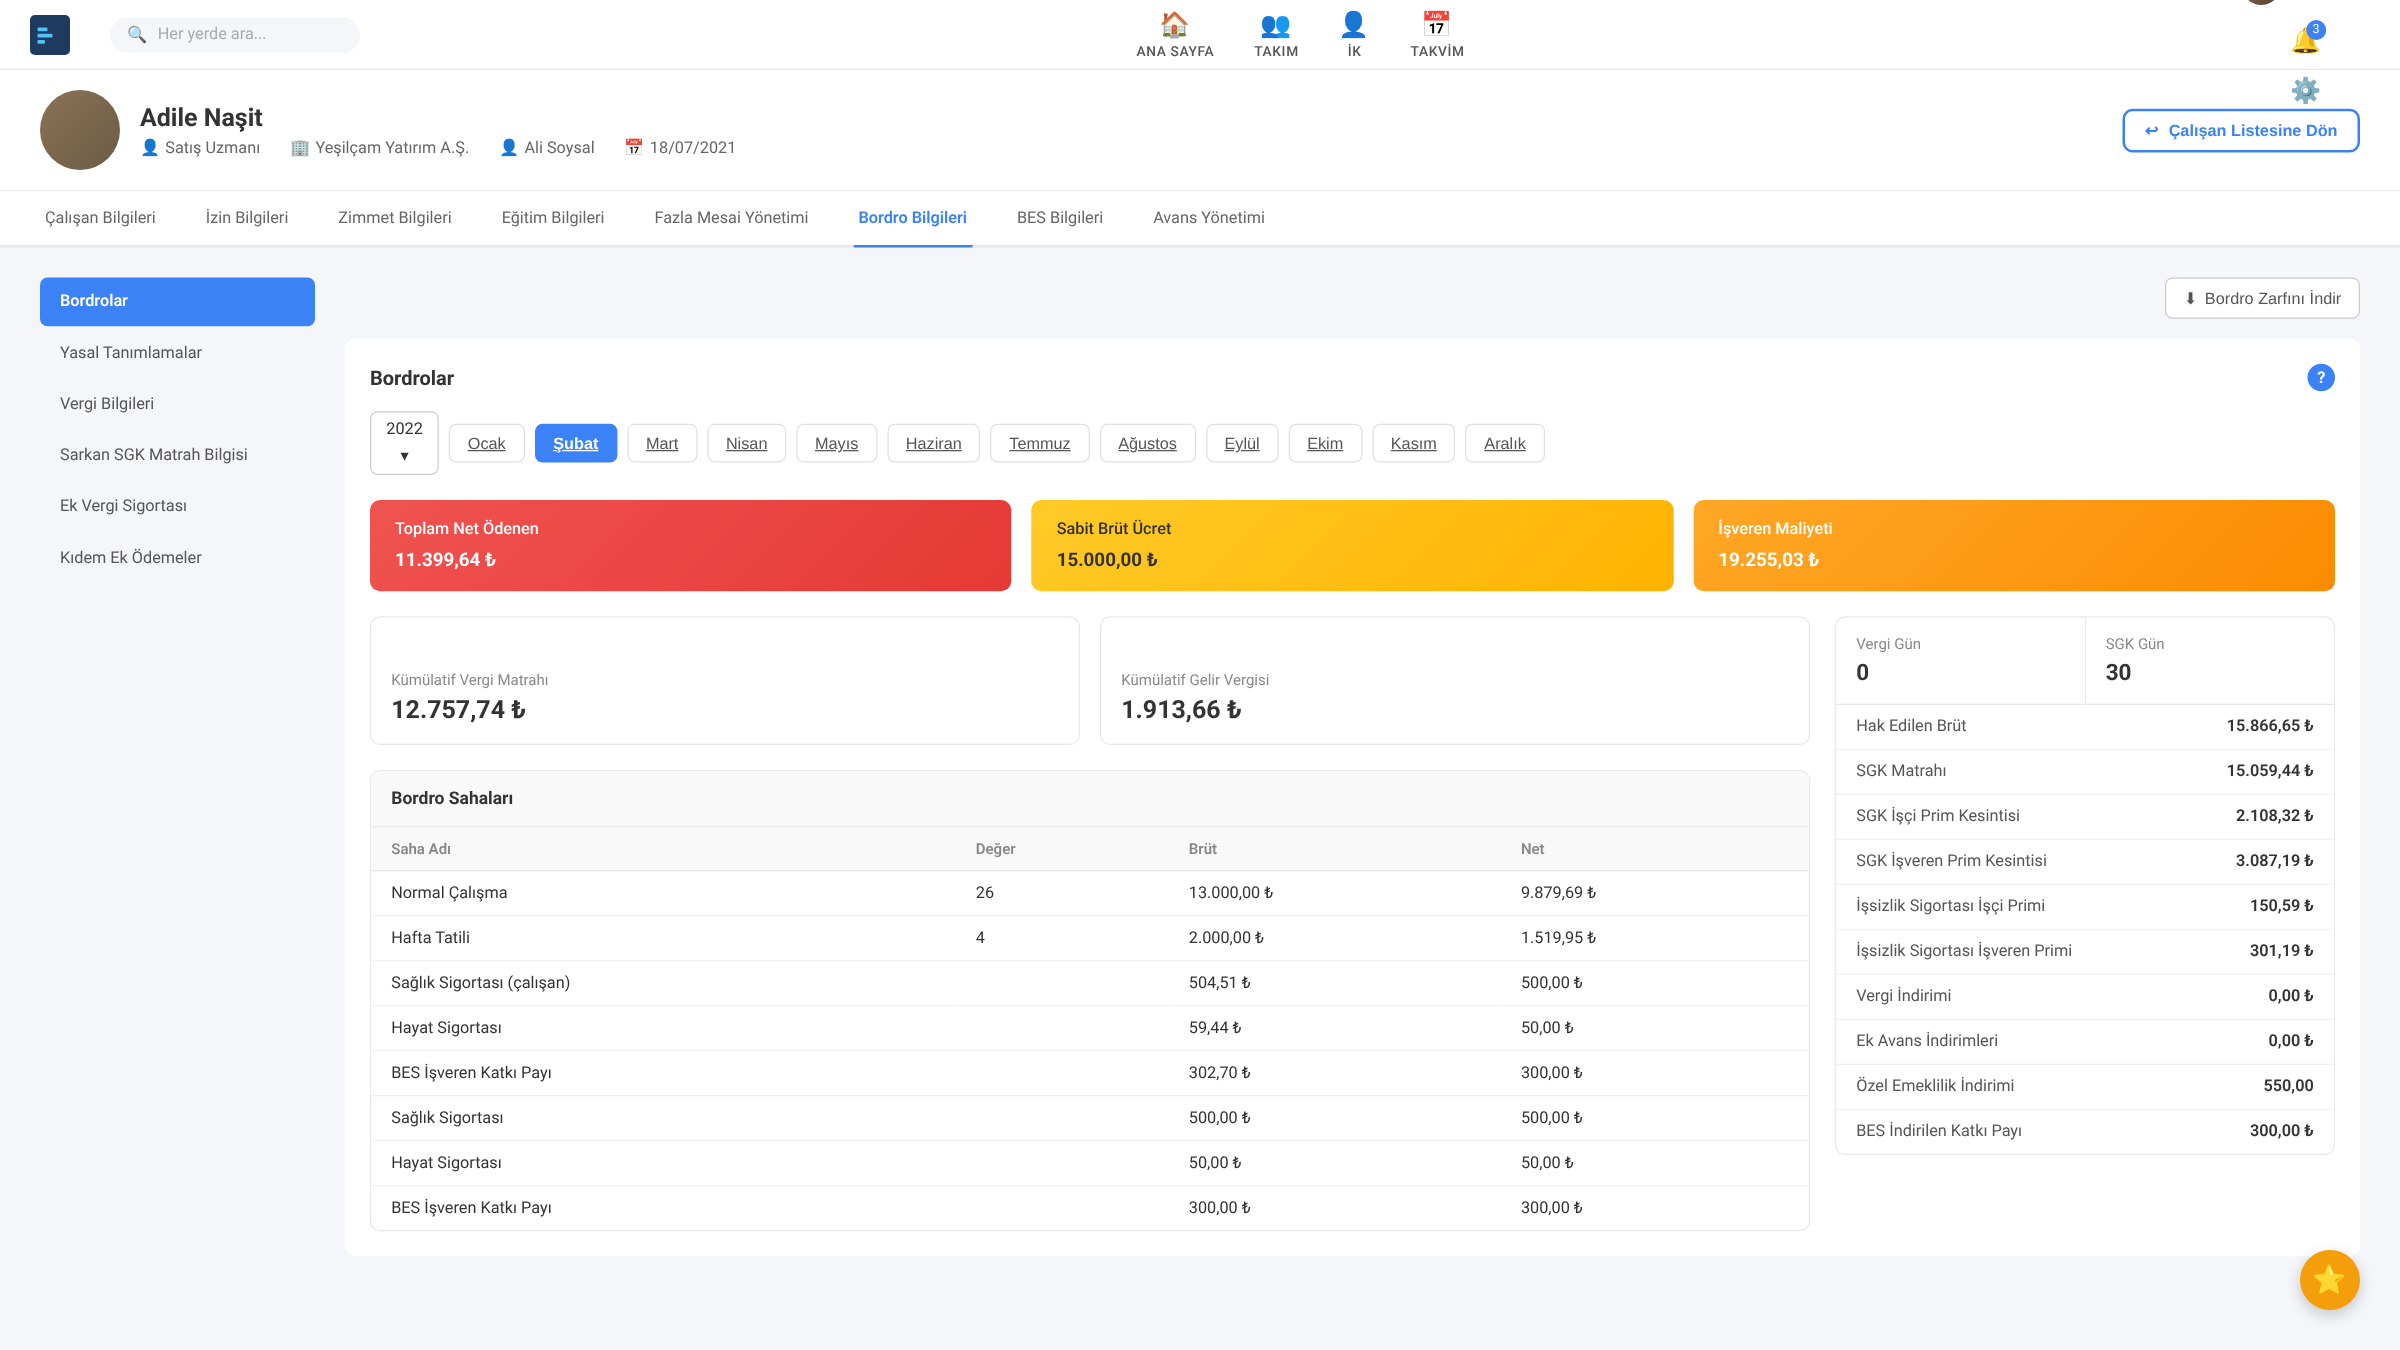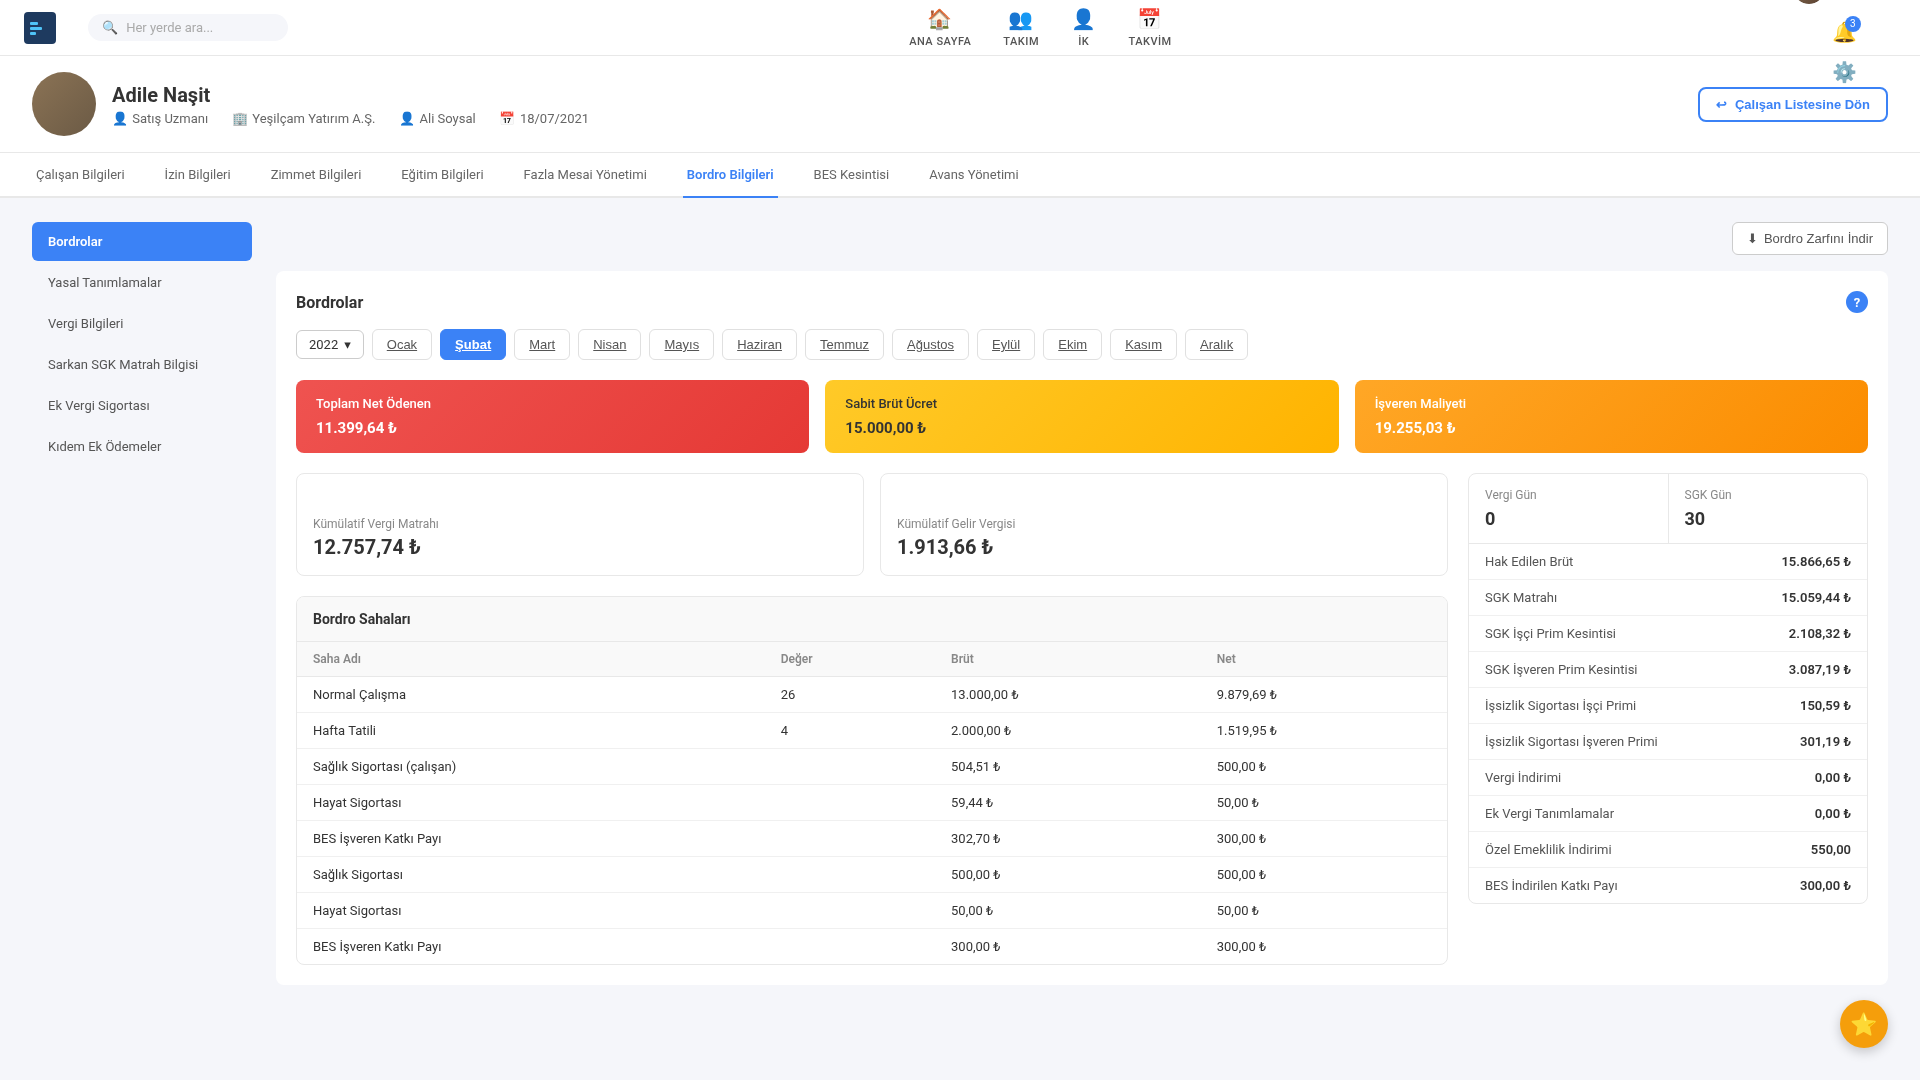--- a/index.html
+++ b/index.html
@@ -84,21 +84,21 @@
 
     
     .bordro-section { background: #fff; border-radius: 8px; padding: 20px; }
     .section-title { font-size: 16px; font-weight: 700; margin-bottom: 16px; display: flex; align-items: center; justify-content: space-between; }
     .help-icon { width: 22px; height: 22px; border-radius: 50%; background: #3b82f6; color: #fff; display: flex; align-items: center; justify-content: center; font-size: 13px; cursor: pointer; }
 
     
     .date-selector { display: flex; align-items: center; gap: 8px; margin-bottom: 20px; flex-wrap: wrap; }
     .year-select {
       display: flex; align-items: center; gap: 6px; border: 1px solid #ccc; border-radius: 6px;
-      padding: 6px 12px; background: #fff; cursor: pointer; font-size: 13px;
+      padding: 6px 12px; background: #fff; cursor: pointer; font-size: 13px; flex-direction: column;
     }
     .month-btn {
       padding: 7px 14px; border-radius: 6px; border: 1px solid #e0e0e0; background: #fff;
       cursor: pointer; font-size: 13px; color: #555; text-decoration: underline;
     }
     .month-btn.active { background: #3b82f6; color: #fff; border-color: #3b82f6; font-weight: 600; }
 
     
     .summary-cards { display: flex; gap: 16px; margin-bottom: 20px; }
     .card { flex: 1; border-radius: 8px; padding: 16px 20px; color: #fff; }
@@ -232,21 +232,21 @@
   </div>
 </div>
 
 <div class="tabs-bar">
   <div class="tab">Çalışan Bilgileri</div>
   <div class="tab">İzin Bilgileri</div>
   <div class="tab">Zimmet Bilgileri</div>
   <div class="tab">Eğitim Bilgileri</div>
   <div class="tab">Fazla Mesai Yönetimi</div>
   <div class="tab active">Bordro Bilgileri</div>
-  <div class="tab">BES Kesintisi</div>
+  <div class="tab">BES Bilgileri</div>
   <div class="tab">Avans Yönetimi</div>
 </div>
 
 <div class="main-content">
 
   <div class="sidebar">
     <div class="sidebar-item active">Bordrolar</div>
     <div class="sidebar-item">Yasal Tanımlamalar</div>
     <div class="sidebar-item">Vergi Bilgileri</div>
     <div class="sidebar-item">Sarkan SGK Matrah Bilgisi</div>
@@ -417,21 +417,21 @@
   </div>
                 <div class="right-stat-row">
     <span class="right-stat-label">İşsizlik Sigortası İşveren Primi</span>
     <span class="right-stat-value">301,19 ₺</span>
   </div>
                 <div class="right-stat-row">
     <span class="right-stat-label">Vergi İndirimi</span>
     <span class="right-stat-value">0,00 ₺</span>
   </div>
                 <div class="right-stat-row">
-    <span class="right-stat-label">Ek Vergi Tanımlamalar</span>
+    <span class="right-stat-label">Ek Avans İndirimleri</span>
     <span class="right-stat-value">0,00 ₺</span>
   </div>
                 <div class="right-stat-row">
     <span class="right-stat-label">Özel Emeklilik İndirimi</span>
     <span class="right-stat-value">550,00</span>
   </div>
                 <div class="right-stat-row">
     <span class="right-stat-label">BES İndirilen Katkı Payı</span>
     <span class="right-stat-value">300,00 ₺</span>
   </div>

